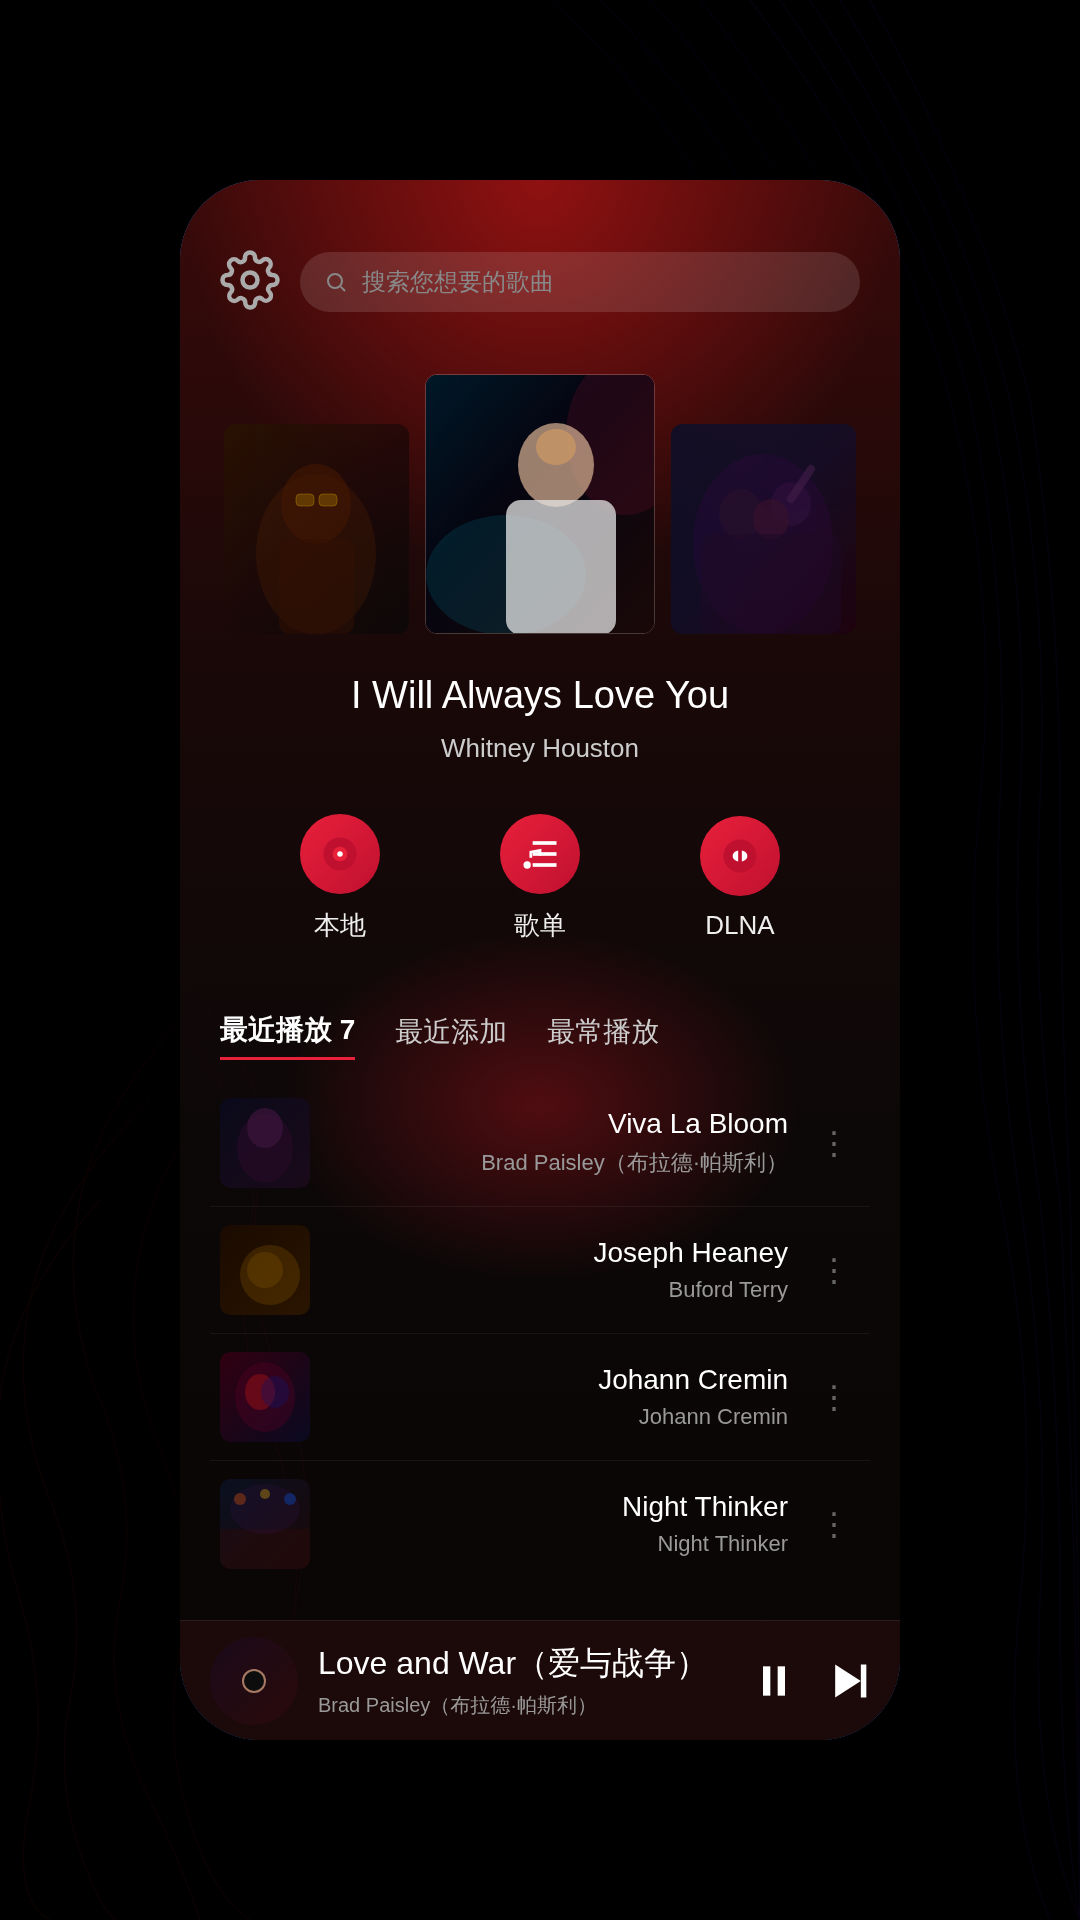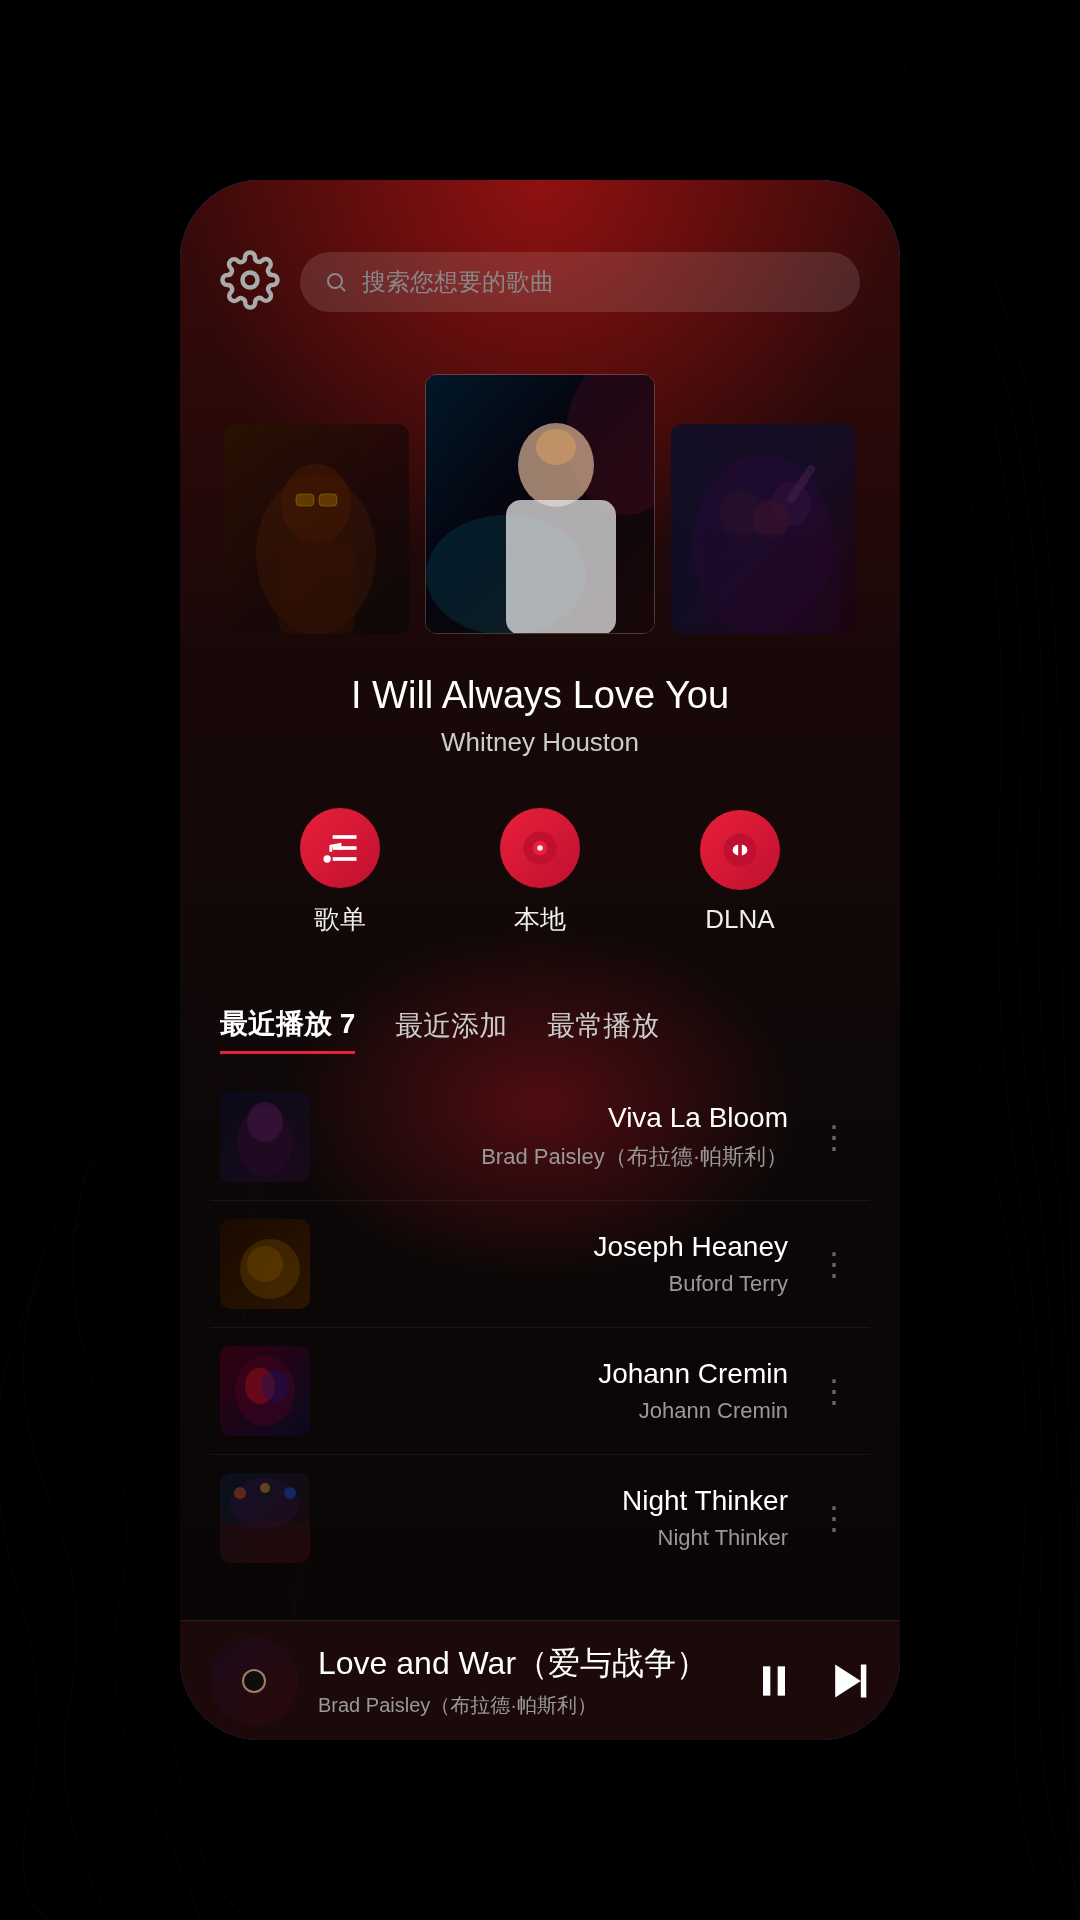--- a/index.html
+++ b/index.html
@@ -145,21 +145,21 @@
     .song-info {
       text-align: center;
       padding: 20px 40px;
       position: relative;
       z-index: 10;
     }
     .song-title {
       font-size: 38px;
       font-weight: 500;
       color: #fff;
-      margin-bottom: 10px;
+      margin-bottom: 16px;
     }
     .song-artist {
       font-size: 26px;
       color: #ccc;
     }
 
     
     .nav-icons {
       display: flex;
       justify-content: space-around;
@@ -462,40 +462,40 @@
     <div class="song-info">
       <div class="song-title">I Will Always Love You</div>
       <div class="song-artist">Whitney Houston</div>
     </div>
 
     <div class="nav-icons">
 
       <div class="nav-item">
         <div class="nav-icon-circle">
           <svg width="44" height="44" viewBox="0 0 24 24" fill="none" stroke="white" stroke-width="2">
+            <circle cx="12" cy="12" r="9" fill="#c01030" stroke="none"></circle>
+            <circle cx="12" cy="12" r="4" fill="#e8203a" stroke="none"></circle>
+            <circle cx="12" cy="12" r="1.5" fill="white" stroke="none"></circle>
+          </svg>
+        </div>
+        <span class="nav-label">本地</span>
+      </div>
+
+      <div class="nav-item">
+        <div class="nav-icon-circle">
+          <svg width="44" height="44" viewBox="0 0 24 24" fill="none" stroke="white" stroke-width="2">
             <line x1="8" y1="6" x2="21" y2="6"></line>
             <line x1="8" y1="12" x2="21" y2="12"></line>
             <line x1="8" y1="18" x2="21" y2="18"></line>
             <path d="M3 6v.01M3 12v.01M3 18v.01"></path>
             <circle cx="5" cy="18" r="2" fill="white" stroke="none"></circle>
             <path d="M7 14v-3l5-1v3" stroke="white" stroke-width="1.5"></path>
           </svg>
         </div>
         <span class="nav-label">歌单</span>
-      </div>
-
-      <div class="nav-item">
-        <div class="nav-icon-circle">
-          <svg width="44" height="44" viewBox="0 0 24 24" fill="none" stroke="white" stroke-width="2">
-            <circle cx="12" cy="12" r="9" fill="#c01030" stroke="none"></circle>
-            <circle cx="12" cy="12" r="4" fill="#e8203a" stroke="none"></circle>
-            <circle cx="12" cy="12" r="1.5" fill="white" stroke="none"></circle>
-          </svg>
-        </div>
-        <span class="nav-label">本地</span>
       </div>
 
       <div class="nav-item">
         <div class="nav-icon-circle">
           <svg width="44" height="44" viewBox="0 0 24 24" fill="none" stroke="white" stroke-width="2">
             <circle cx="12" cy="12" r="9" fill="#c01030" stroke="none"></circle>
             <path d="M8 12 C8 8, 16 8, 16 12 C16 16, 8 16, 8 12Z" fill="white" stroke="none"></path>
             <path d="M12 6 L12 18" stroke="#c01030" stroke-width="2"></path>
           </svg>
         </div>

